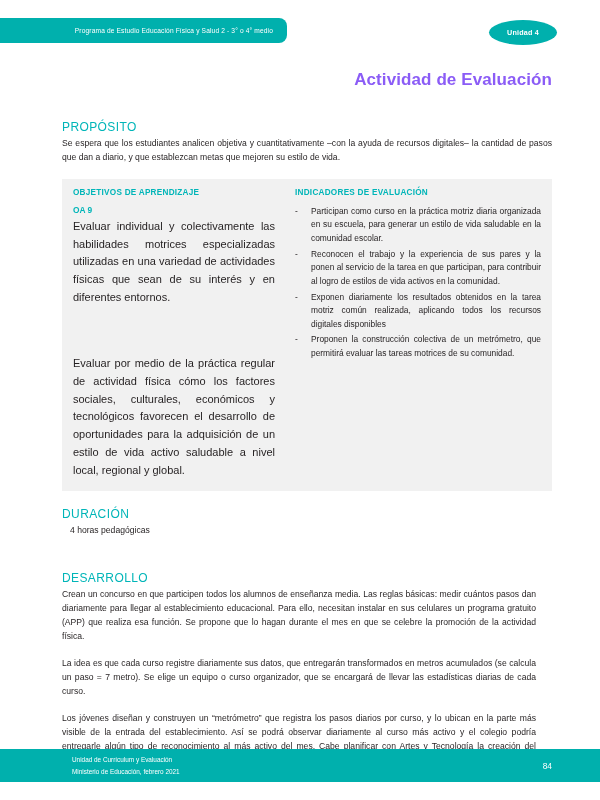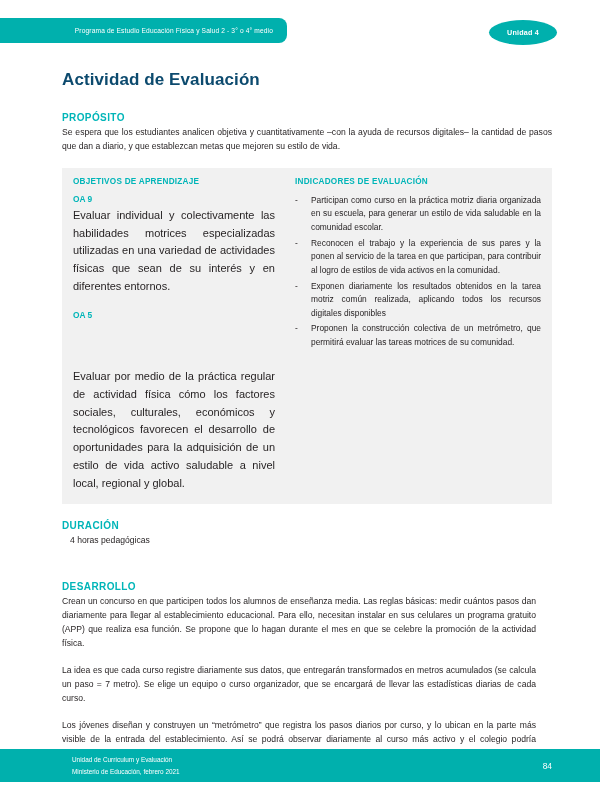--- a/index.html
+++ b/index.html
@@ -61,32 +61,32 @@
     letter-spacing: 0.2px;
   }
 
   
   .page {
     padding: 0 48px 0 62px;
     box-sizing: border-box;
   }
 
   .doc-title {
-    text-align: left;
-    color: #0c4a6e;
+    text-align: right;
+    color: #8b5cf6;
     font-size: 17px;
     font-weight: bold;
-    margin: 14px 0 0 0;
+    margin: 14px 0 8px 0;
     letter-spacing: 0.1px;
   }
 
   .section-label {
     color: #00b5b8;
-    font-size: 10px;
-    font-weight: bold;
+    font-size: 12px;
+    font-weight: normal;
     letter-spacing: 0.4px;
     margin: 0;
   }
 
   .body-text {
     font-size: 8.6px;
     line-height: 1.62;
     text-align: justify;
     margin: 3px 0 0 0;
     color: #231f20;
@@ -227,21 +227,20 @@
 
     <div class="oa-col-left">
       <div class="col-header">OBJETIVOS DE APRENDIZAJE</div>
 
       <div>
         <div class="oa-code">OA 9</div>
         <p class="oa-text">Evaluar individual y colectivamente las habilidades motrices especializadas utilizadas en una variedad de actividades físicas que sean de su interés y en diferentes entornos.</p>
       </div>
 
       <div>
-        <div class="oa-code">OA 5</div>
         <p class="oa-text last">Evaluar por medio de la práctica regular de actividad física cómo los factores sociales, culturales, económicos y tecnológicos favorecen el desarrollo de oportunidades para la adquisición de un estilo de vida activo saludable a nivel local, regional y global.</p>
       </div>
     </div>
 
     <div class="oa-col-right">
       <div class="col-header">INDICADORES DE EVALUACIÓN</div>
 
       <ul class="ind-list">
         <li class="ind-item">
           <span class="ind-dash">-</span>

